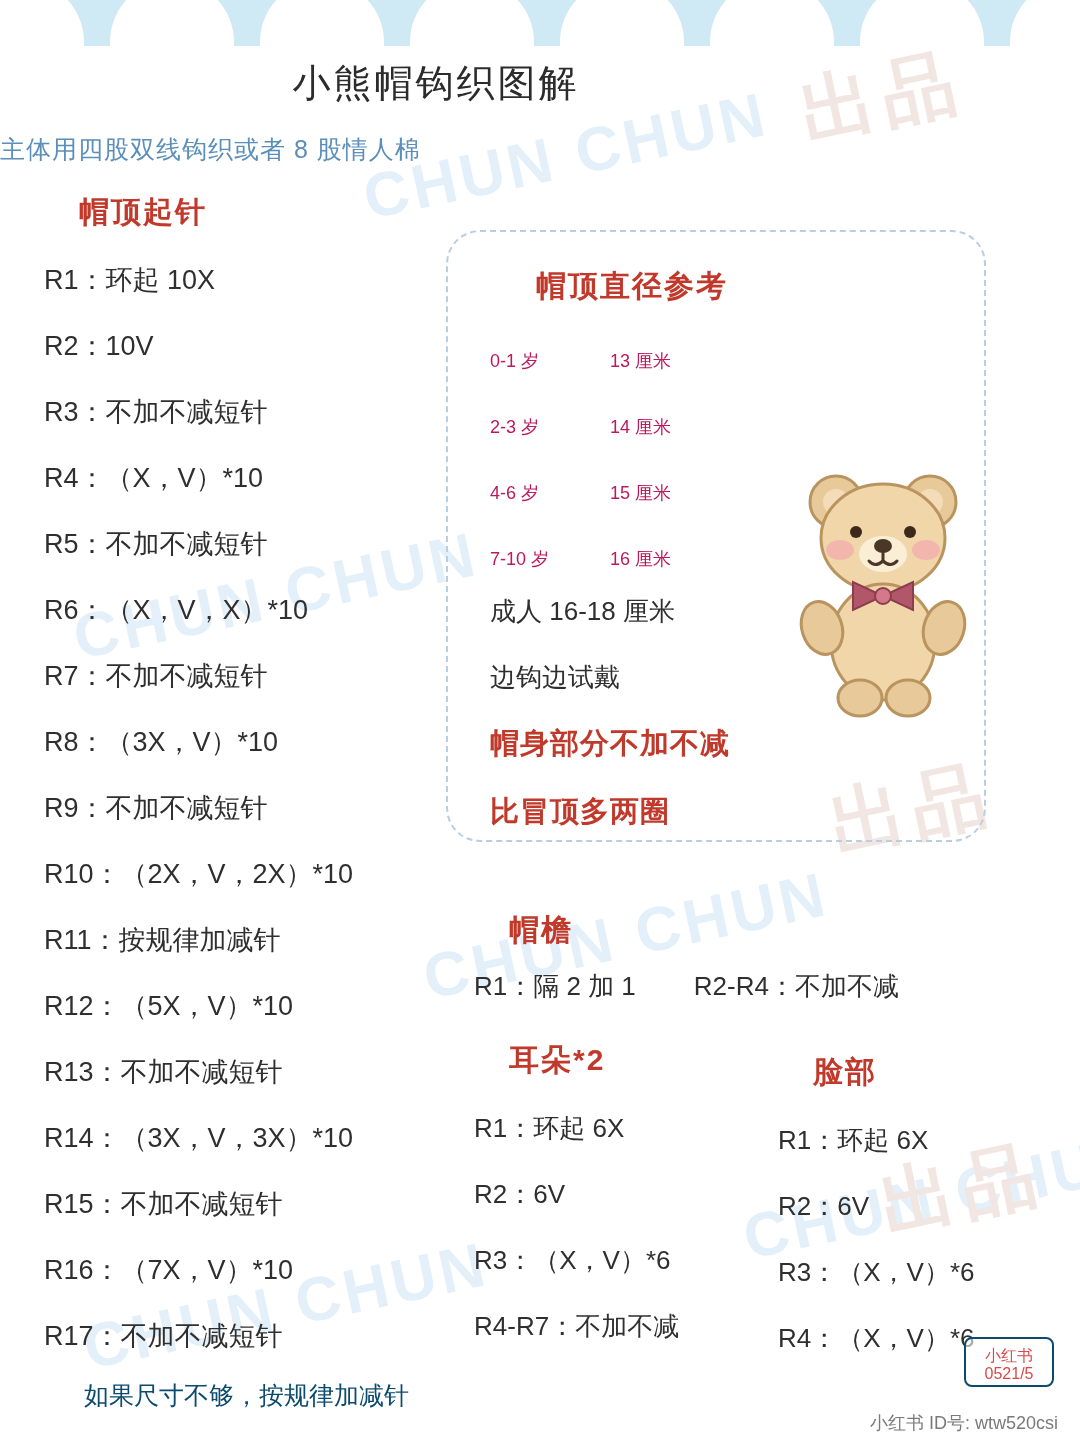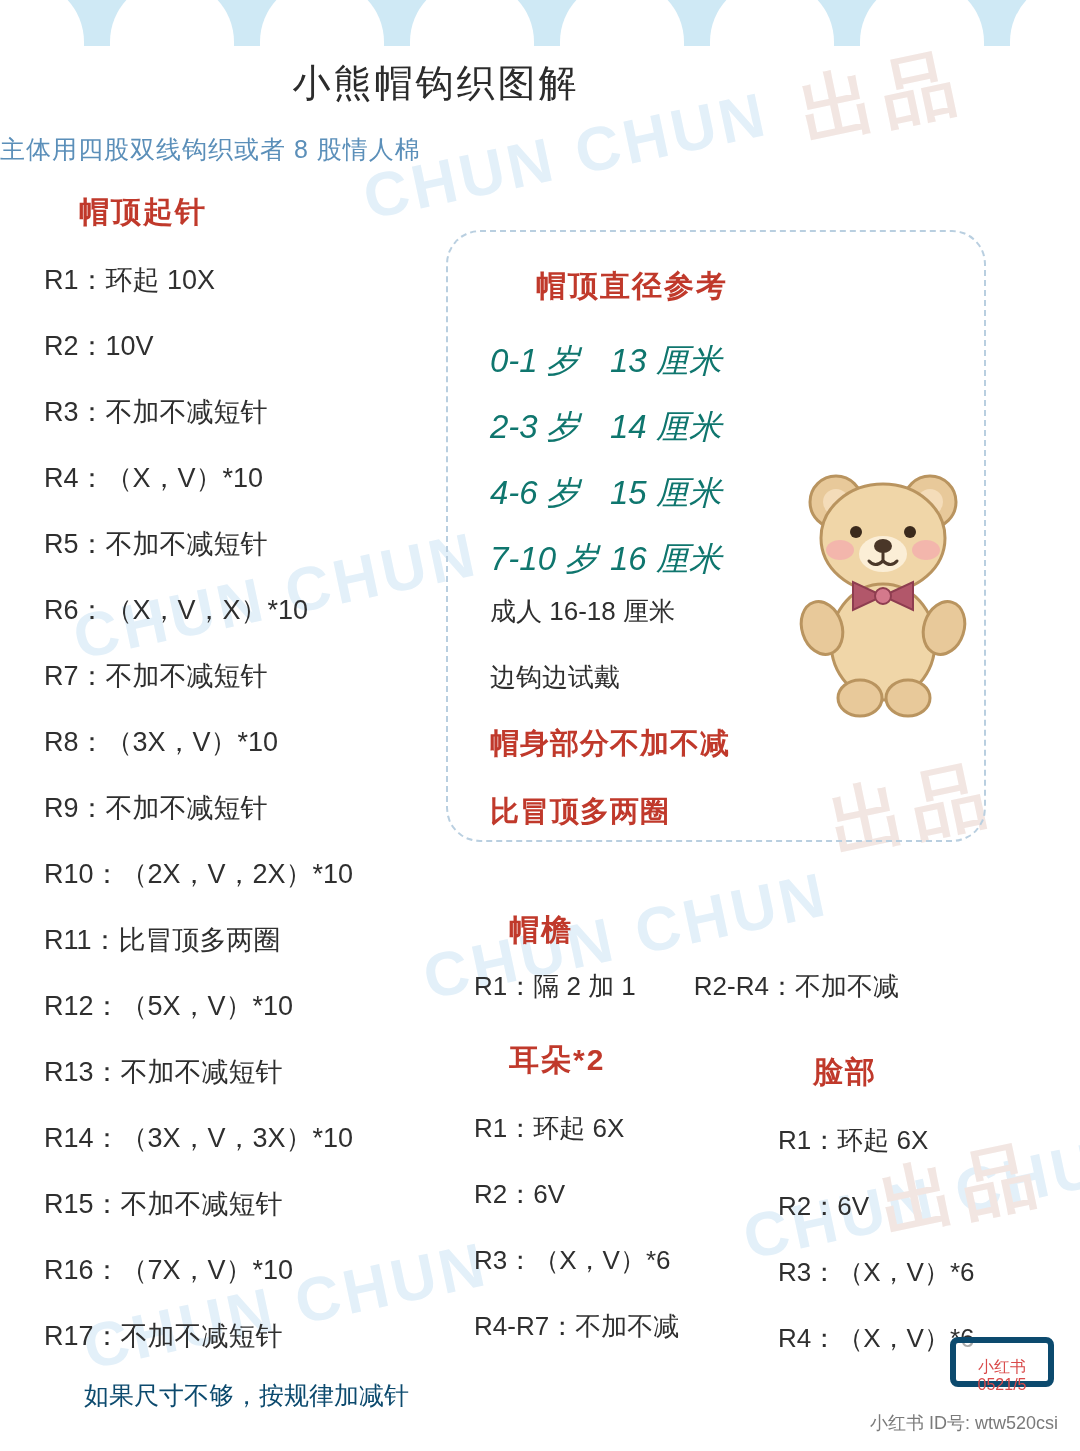--- a/index.html
+++ b/index.html
@@ -133,25 +133,24 @@
     letter-spacing: 2px;
     margin-left: 42px;
   }
   .size-list {
     position: absolute;
     top: 96px;
     left: 42px;
     width: 300px;
   }
   .size-row {
-    font-size: 33px;
-    color: #0f766e;
+    font-size: 18px;
+    color: #be185d;
     line-height: 66px;
     white-space: nowrap;
-    font-style: italic;
   }
   .size-row .age {
     display: inline-block;
     min-width: 120px;
   }
   .panel-note {
     position: absolute;
     left: 42px;
     font-size: 26px;
     color: #2f2f2f;
@@ -215,29 +214,29 @@
     bottom: 16px;
     right: 22px;
     font-size: 18px;
     color: #7a7a7a;
     white-space: nowrap;
   }
   .badge {
     position: absolute;
     bottom: 64px;
     right: 26px;
-    width: 104px;
+    width: 90px;
     height: 50px;
-    border: 6px solid #0c4a6e;
+    border: 2px solid #0c4a6e;
     border-radius: 8px;
     color: #d94a4a;
     font-size: 16px;
     text-align: center;
     line-height: 1.1;
-    padding-top: 15px;
+    padding-top: 8px;
     box-sizing: border-box;
     background: rgba(255,255,255,0.6);
   }
 </style>
 </head>
 <body>
 
 <div class="scallop-band">
   <div class="arch" style="left:-40px"></div>
   <div class="arch" style="left:110px"></div>
@@ -268,21 +267,21 @@
     <div class="row-line">R1：环起 10X</div>
     <div class="row-line">R2：10V</div>
     <div class="row-line">R3：不加不减短针</div>
     <div class="row-line">R4：（X，V）*10</div>
     <div class="row-line">R5：不加不减短针</div>
     <div class="row-line">R6：（X，V，X）*10</div>
     <div class="row-line">R7：不加不减短针</div>
     <div class="row-line">R8：（3X，V）*10</div>
     <div class="row-line">R9：不加不减短针</div>
     <div class="row-line">R10：（2X，V，2X）*10</div>
-    <div class="row-line">R11：比冒顶多两圈</div>
+    <div class="row-line">R11：按规律加减针</div>
     <div class="row-line">R12：（5X，V）*10</div>
     <div class="row-line">R13：不加不减短针</div>
     <div class="row-line">R14：（3X，V，3X）*10</div>
     <div class="row-line">R15：不加不减短针</div>
     <div class="row-line">R16：（7X，V）*10</div>
     <div class="row-line">R17：不加不减短针</div>
     <div class="note-line">如果尺寸不够，按规律加减针</div>
   </div>
 
   <div class="panel">

